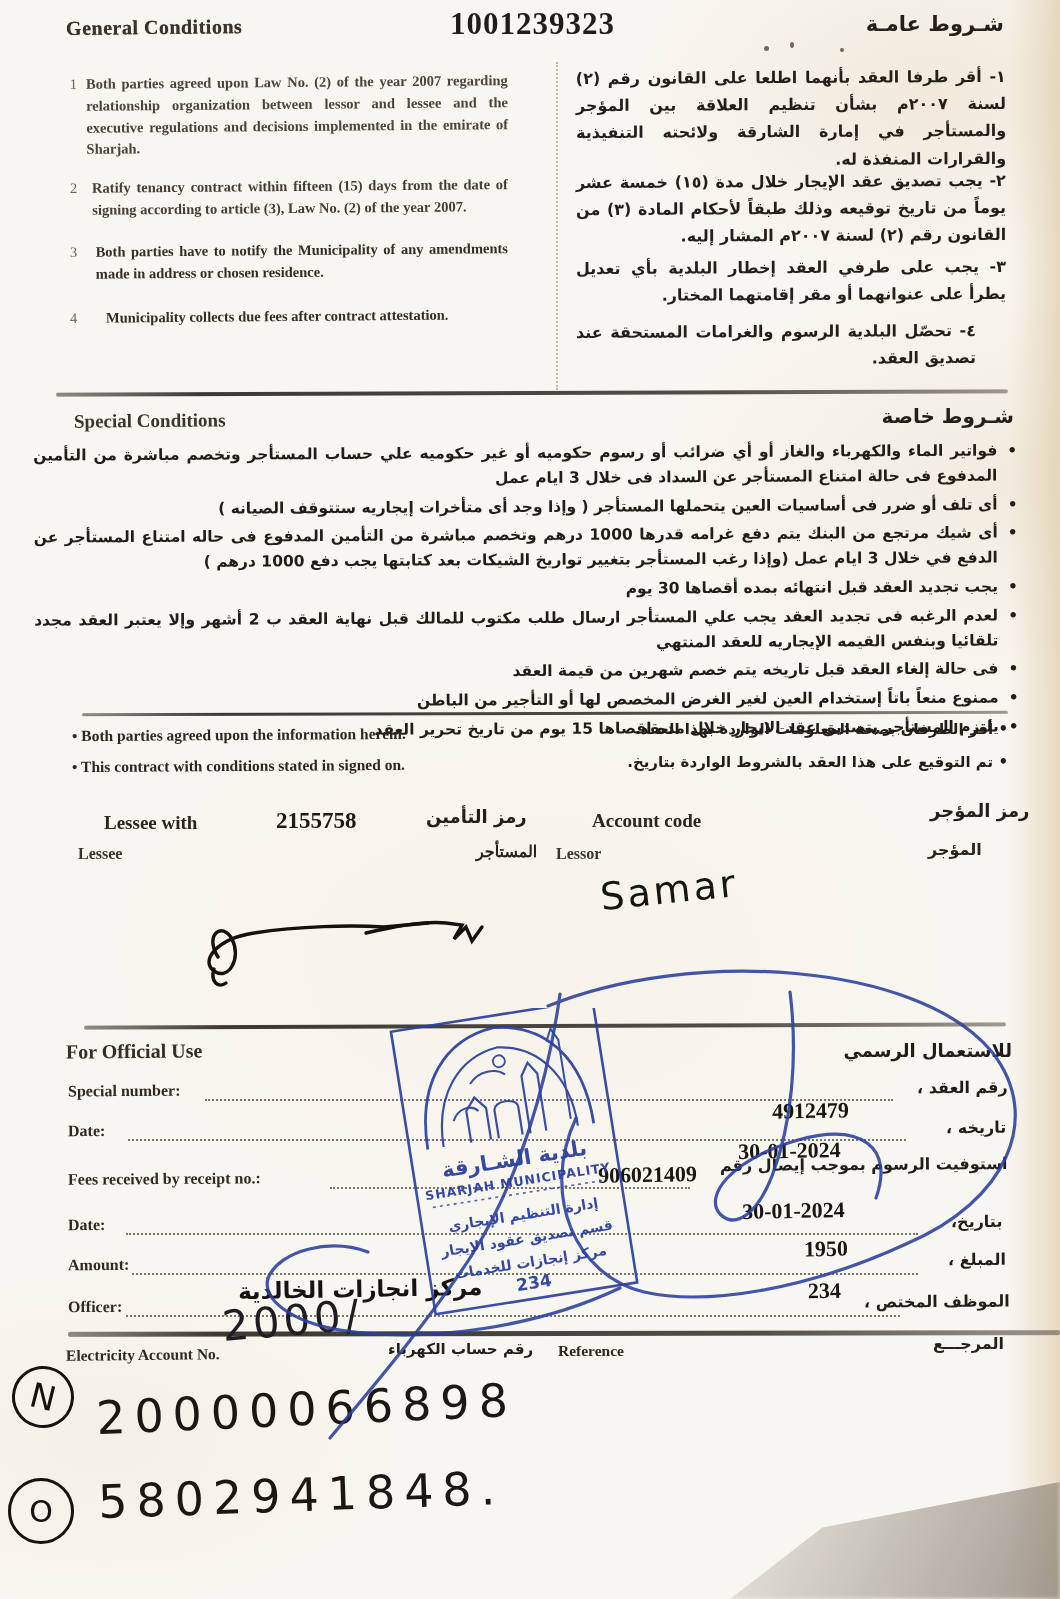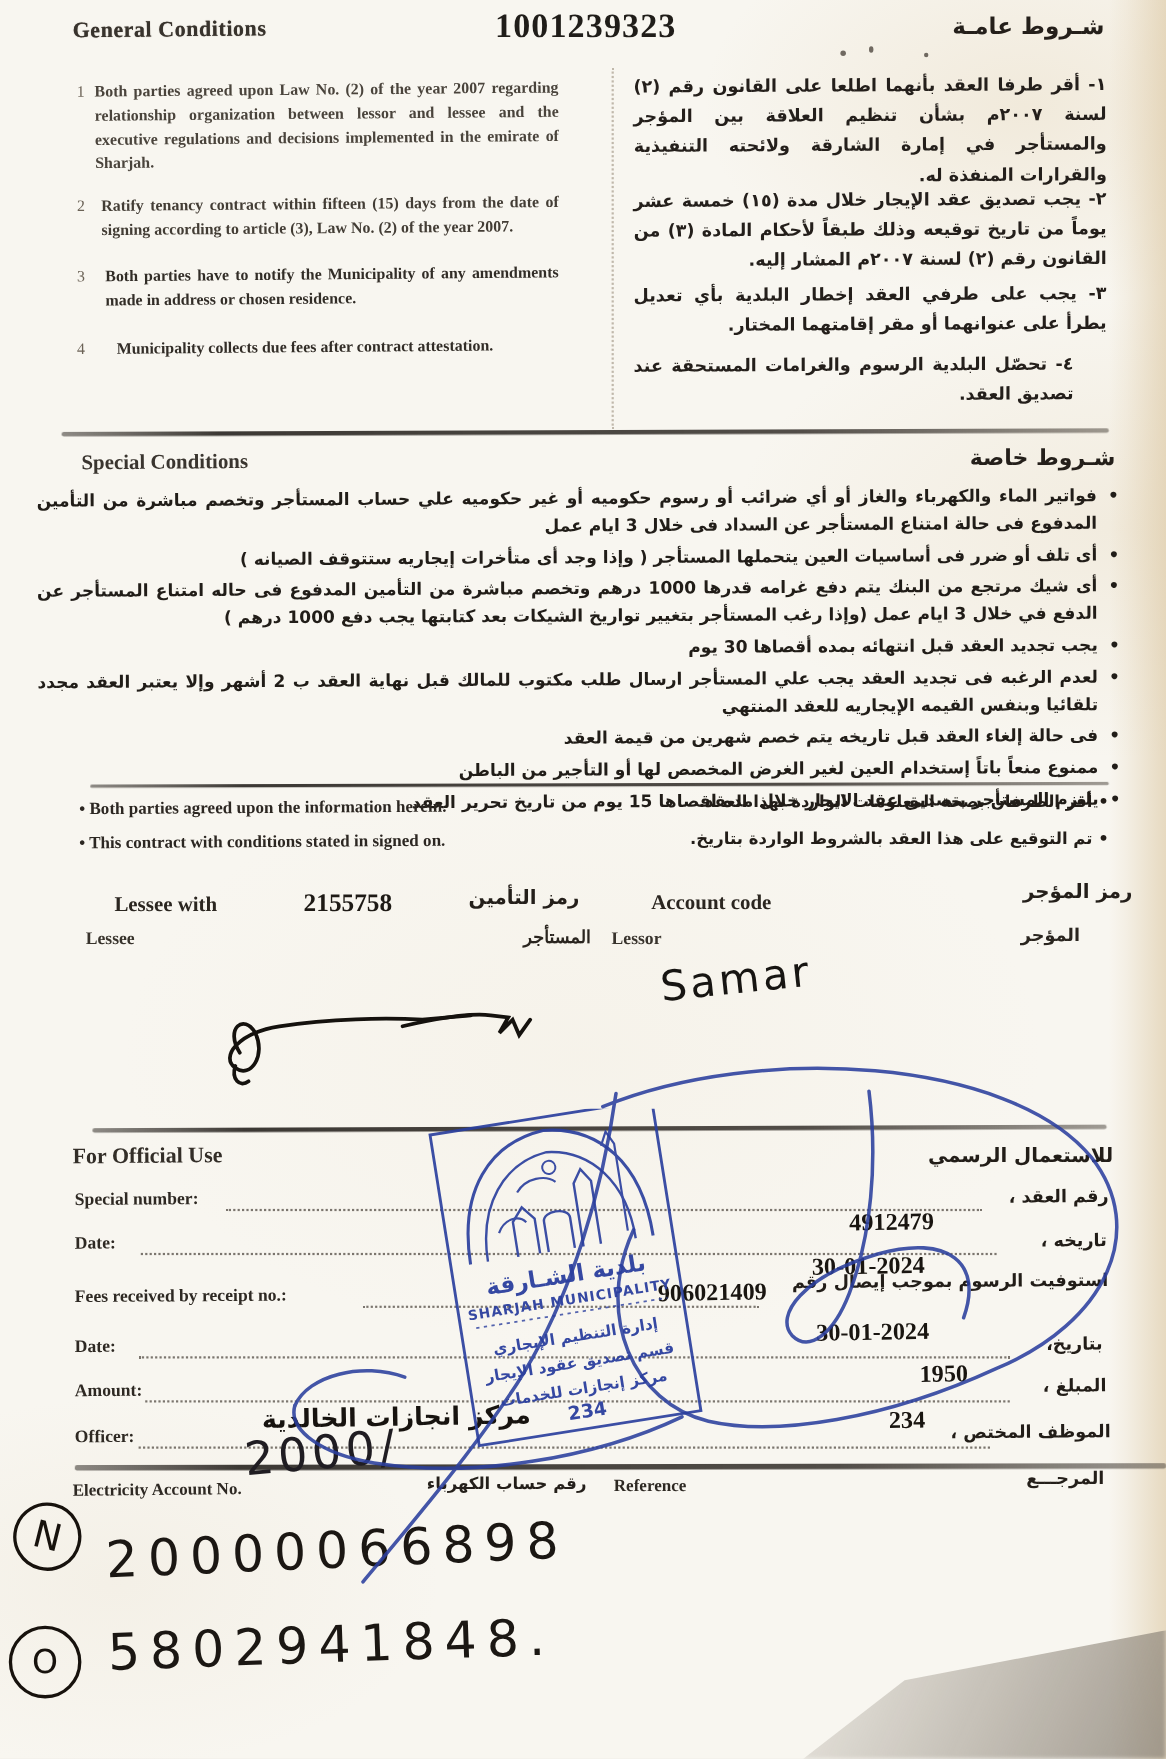--- a/index.html
+++ b/index.html
@@ -185,21 +185,21 @@
     <div class="abs en ou-val" style="left:598px;top:1162px;">906021409</div>
 
     <div class="abs en ou-lbl" style="left:68px;top:1216px;">Date:</div>
     <div class="abs dotline" style="left:126px;top:1233px;width:792px;"></div>
     <div class="abs ar ou-lbl-ar" style="right:58px;top:1212px;">بتاريخ،</div>
     <div class="abs en ou-val" style="left:742px;top:1198px;">30-01-2024</div>
 
     <div class="abs en ou-lbl" style="left:68px;top:1256px;">Amount:</div>
     <div class="abs dotline" style="left:132px;top:1273px;width:786px;"></div>
     <div class="abs ar ou-lbl-ar" style="right:54px;top:1250px;">المبلغ ،</div>
-    <div class="abs en ou-val" style="left:804px;top:1236px;margin-left:32px;">1950</div>
+    <div class="abs en ou-val" style="left:804px;top:1236px;">1950</div>
 
     <div class="abs en ou-lbl" style="left:68px;top:1298px;">Officer:</div>
     <div class="abs dotline" style="left:126px;top:1315px;width:774px;"></div>
     <div class="abs ar ou-lbl-ar" style="right:50px;top:1292px;">الموظف المختص ،</div>
     <div class="abs en ou-val" style="left:808px;top:1278px;">234</div>
     <div class="abs ar" style="left:238px;top:1276px;font-size:23px;color:#17130f;transform:rotate(-1deg);">مركز انجازات الخالدية</div>
 
     <div class="abs sep" style="left:68px;top:1331px;width:992px;height:5px;transform:rotate(-.1deg);"></div>
 
     <div class="abs en" style="left:66px;top:1346px;font-size:15.5px;font-weight:bold;color:#2e2923;transform:rotate(-.6deg);">Electricity Account No.</div>

